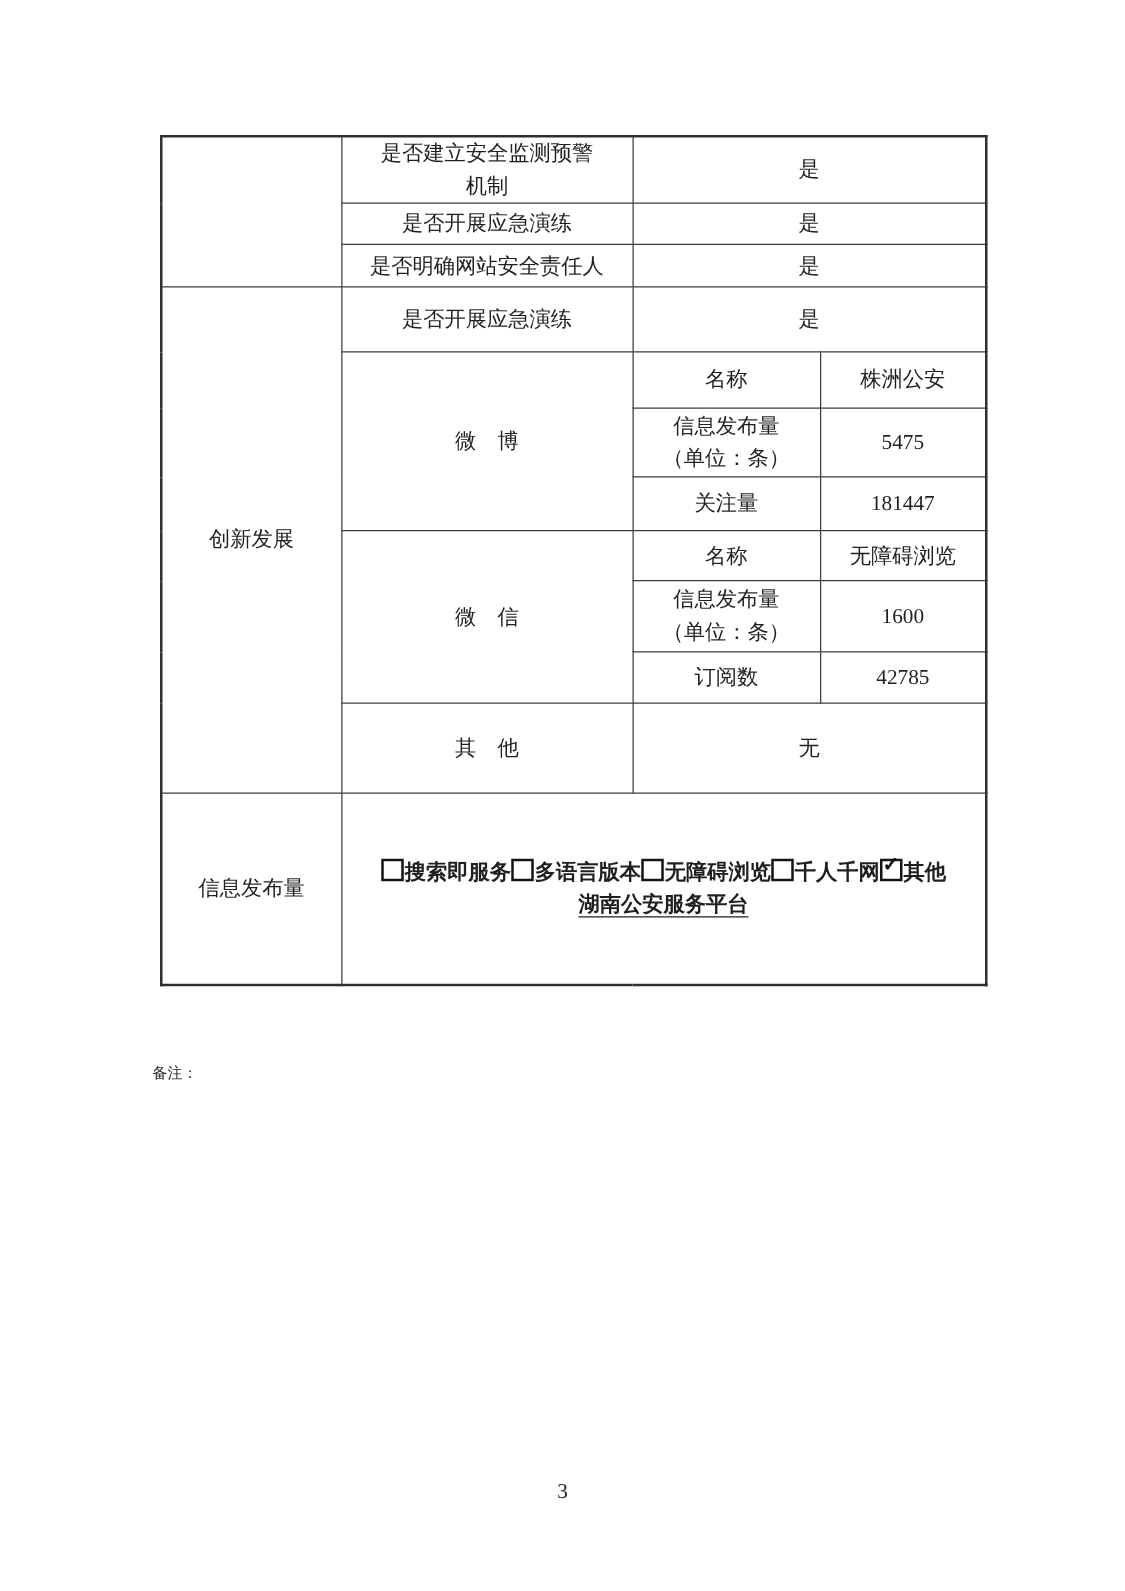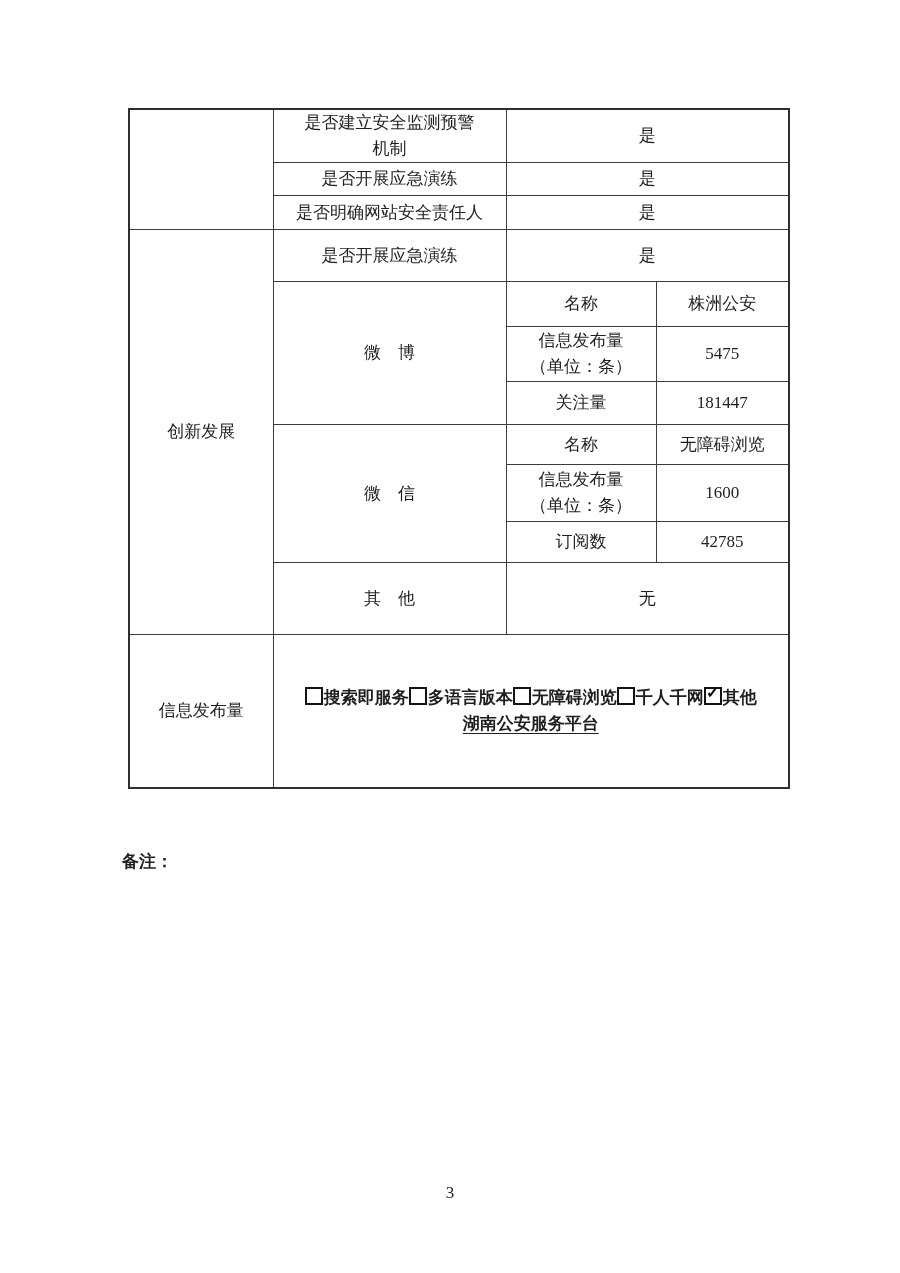--- a/index.html
+++ b/index.html
@@ -31,21 +31,21 @@
   .cb{
     display:inline-block;width:14px;height:14px;border:2px solid #141414;
     margin:0 1px 0 0;vertical-align:-2px;position:relative;background:#fff;
   }
   .cb[data-checked="true"]::before{
     content:"\2713";position:absolute;left:-1px;top:-5px;width:16px;
     text-align:center;font-weight:bold;font-size:16px;line-height:18px;color:#0d0d0d;
   }
   .underline-text{text-decoration:underline;text-underline-offset:4px;}
   .remark{
-    position:absolute;left:122px;top:850px;font-weight:bold;font-size:17px;
+    position:absolute;left:122px;top:850px;font-weight:normal;font-size:12px;
   }
   .pageno{
     position:absolute;left:0;top:1183px;width:900px;text-align:center;font-size:17px;
   }
 </style>
 </head>
 <body>
 
 <div class="page">
 

